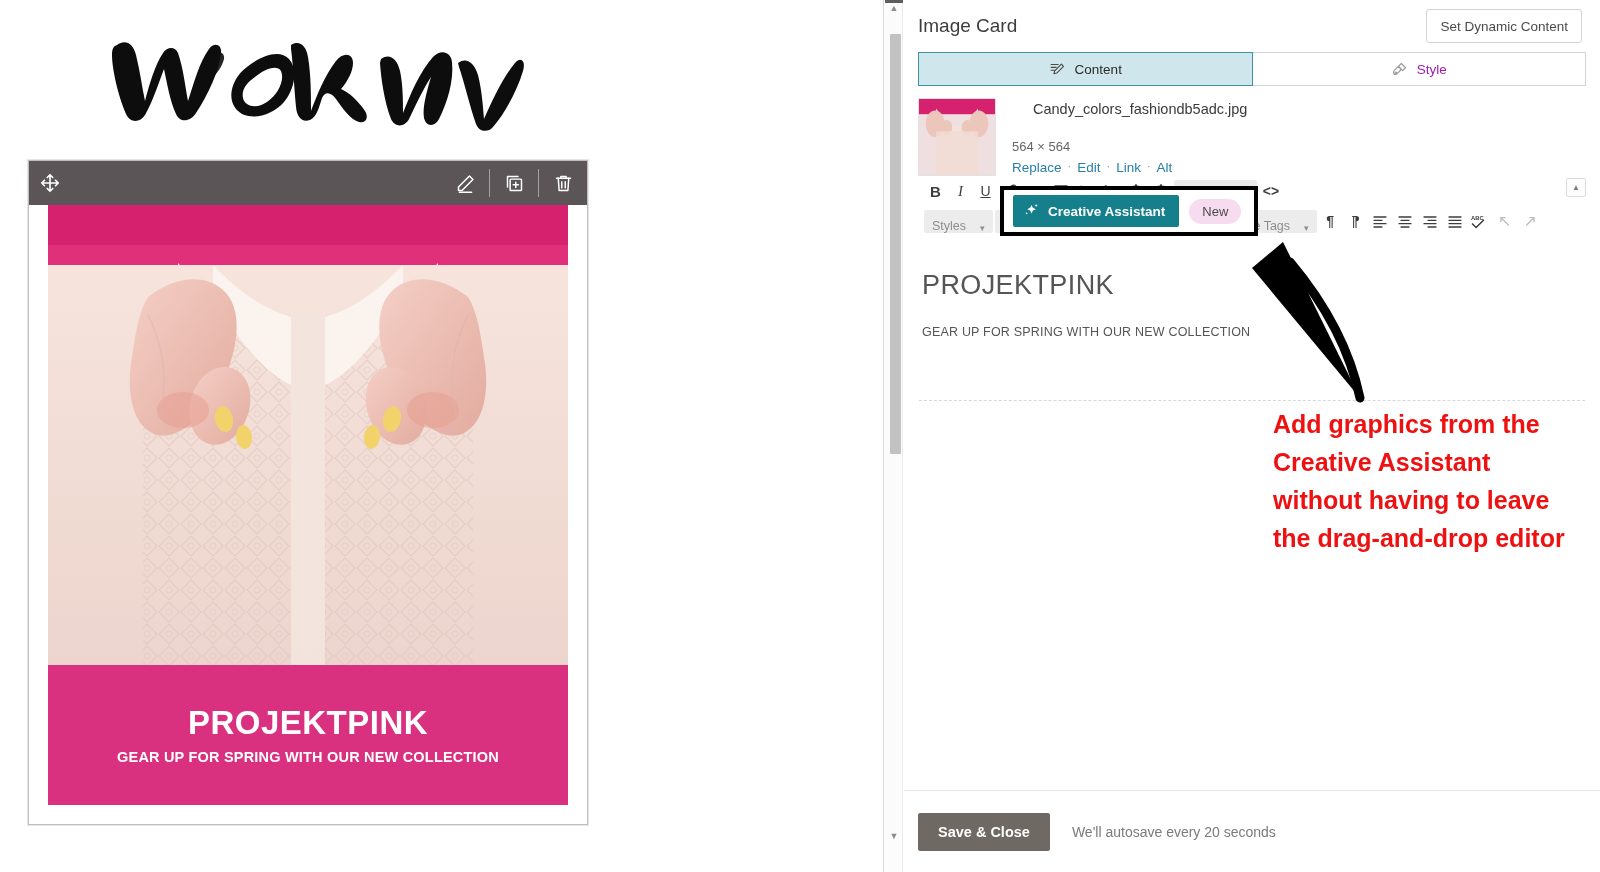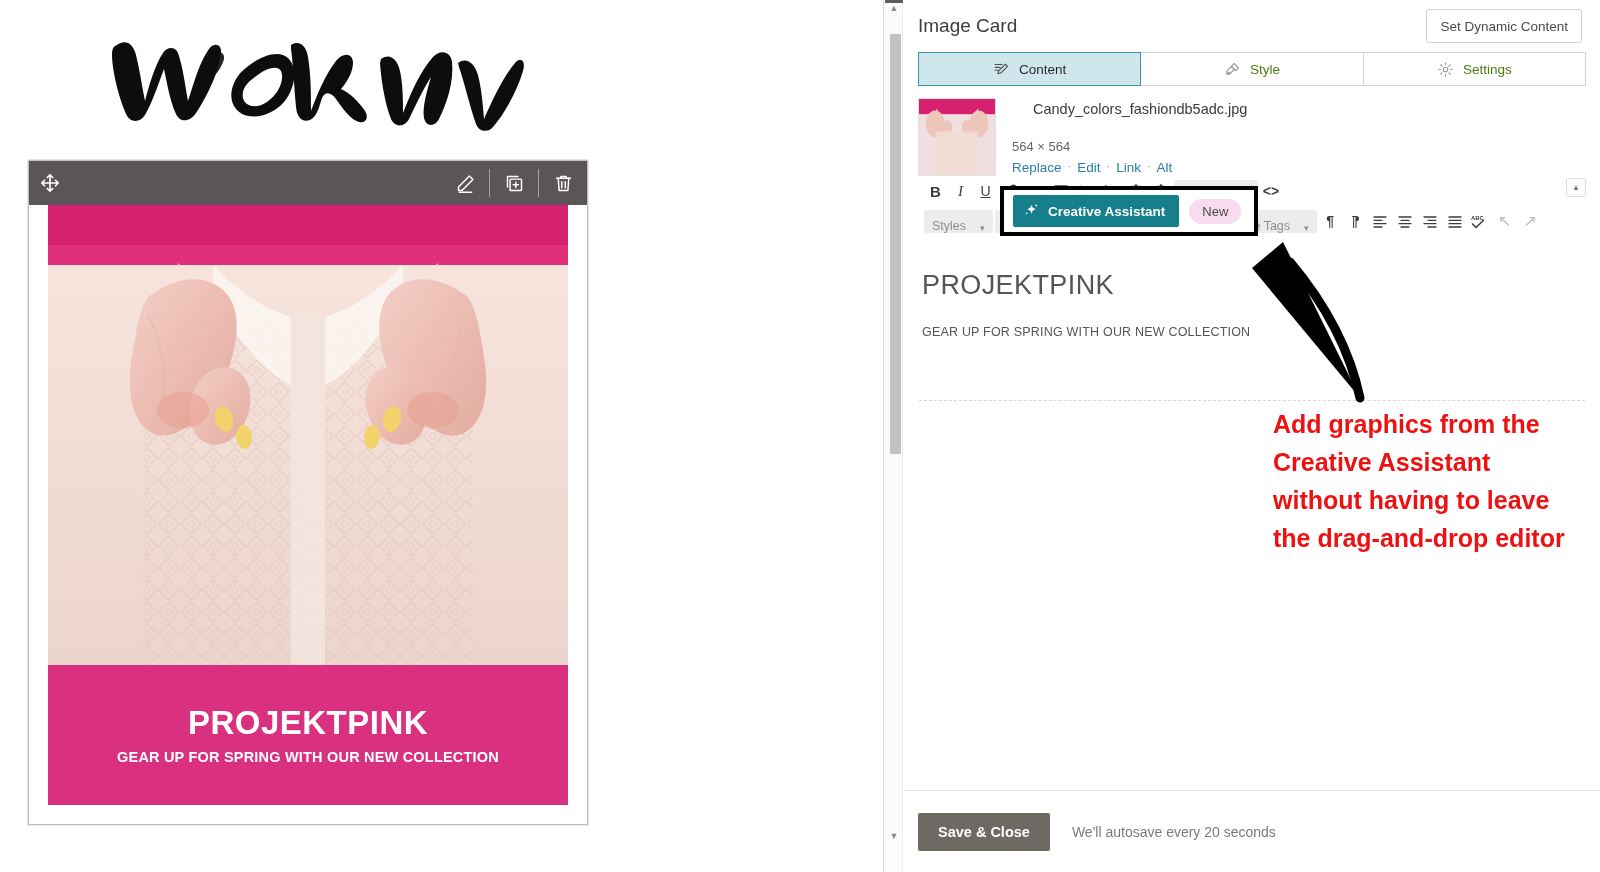--- a/index.html
+++ b/index.html
@@ -92,21 +92,21 @@
     margin-left: auto; height: 34px; padding: 0 13px;
     border: 1px solid #d2d2d2; border-radius: 3px; background: #fff;
     font-size: 13.5px; color: #4a4a4a; cursor: pointer;
     display: flex; align-items: center; font-family: inherit;
   }
 
   .tabs { display: flex; margin: 0 14px; flex: none; height: 34px; }
   .tab {
     flex: 1; display: flex; align-items: center; justify-content: center; gap: 9px;
     border: 1px solid #d4d4d4; border-left: none;
-    font-size: 13.5px; color: #4d7c0f; background: #fff; cursor: pointer;
+    font-size: 13.5px; color: #a21caf; background: #fff; cursor: pointer;
     font-family: inherit;
   }
   .tab:first-child { border-left: 1px solid #3994a6; }
   .tab.active {
     background: #cfe7ec; border-color: #3994a6; color: #2b2b2b;
   }
   .tab svg { display: block; }
 
   .img-meta {
     display: flex; gap: 16px; padding: 12px 14px 0 14px; flex: none;
@@ -337,29 +337,20 @@
       <button class="tab">
         <span>
           <svg width="17" height="17" viewBox="0 0 24 24" fill="none" stroke="#9a9a9a" stroke-width="1.6" stroke-linecap="round" stroke-linejoin="round">
             <path d="M14.5 3.5l6 6-4 4-6-6z"></path>
               <path d="M10.5 7.5L5 13c-1.5 1.5-2 3.5-1 5s3.5 1 5-.5l5.5-5.5z"></path>
               <circle cx="7" cy="17" r="1.4"></circle>
           </svg>
         </span>
         <span>Style</span>
       </button>
-      <button class="tab">
-        <span>
-          <svg width="17" height="17" viewBox="0 0 24 24" fill="none" stroke="#9a9a9a" stroke-width="1.6" stroke-linecap="round" stroke-linejoin="round">
-            <circle cx="12" cy="12" r="3.2"></circle>
-            <path d="M12 2.5v2.6M12 18.9v2.6M21.5 12h-2.6M5.1 12H2.5M18.7 5.3l-1.8 1.8M7.1 16.9l-1.8 1.8M18.7 18.7l-1.8-1.8M7.1 7.1L5.3 5.3"></path>
-          </svg>
-        </span>
-        <span>Settings</span>
-      </button>
     </div>
 
     <div class="img-meta">
       <div class="img-thumb">
         <svg viewBox="0 0 80 80" preserveAspectRatio="xMidYMid slice" xmlns="http://www.w3.org/2000/svg" aria-hidden="true">
           <rect width="80" height="80" fill="#efdfe0"></rect>
           <rect width="80" height="16" fill="#d6226e"></rect>
           <path d="M18 10 C26 22 34 28 40 29 C46 28 54 22 62 10 L62 80 L18 80 Z" fill="#f3e2db"></path>
           <g fill="#edc6bb">
             <ellipse cx="17" cy="26" rx="10" ry="14"></ellipse>

